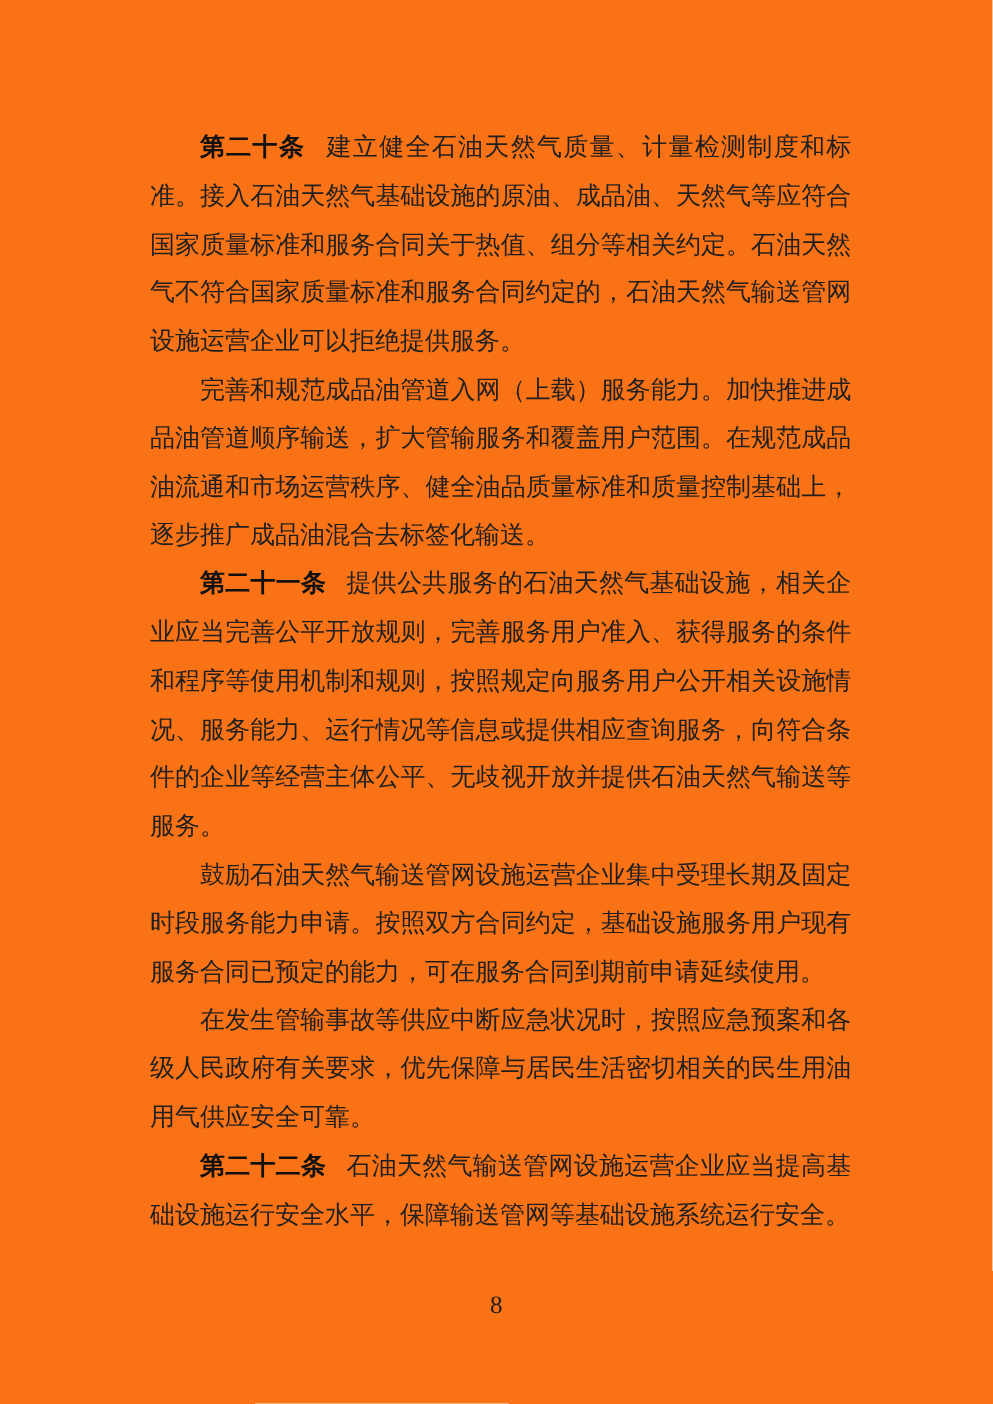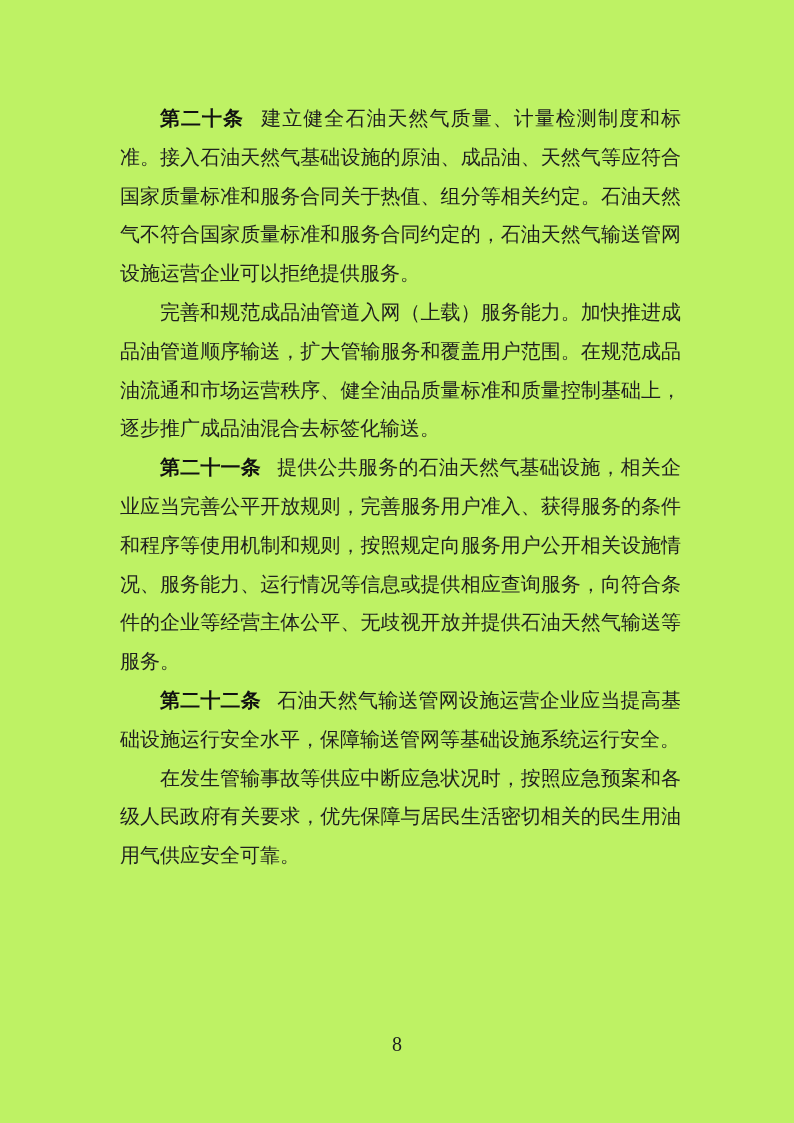--- a/index.html
+++ b/index.html
@@ -12,21 +12,21 @@
     position: relative;
     font-family: "Liberation Serif", serif;
   }
 
   .page {
     position: absolute;
     left: 0;
     top: 0;
     width: 794px;
     height: 1123px;
-    background: #bef264;
+    background: #f97316;
   }
 
   .text-block {
     position: absolute;
     left: 120px;
     top: 99px;
     width: 561px;
     color: #1f1f1f;
     font-size: 20px;
     line-height: 38.8px;
@@ -78,28 +78,32 @@
     <p>
       
       <span>完善和规范成品油管道入网（上载）服务能力。加快推进成品油管道顺序输送，扩大管输服务和覆盖用户范围。在规范成品油流通和市场运营秩序、健全油品质量标准和质量控制基础上，逐步推广成品油混合去标签化输送。</span>
     </p>
 
     <p>
       <strong class="article-lead">第二十一条</strong>
       <span>提供公共服务的石油天然气基础设施，相关企业应当完善公平开放规则，完善服务用户准入、获得服务的条件和程序等使用机制和规则，按照规定向服务用户公开相关设施情况、服务能力、运行情况等信息或提供相应查询服务，向符合条件的企业等经营主体公平、无歧视开放并提供石油天然气输送等服务。</span>
     </p>
 
-
     <p>
-      <strong class="article-lead">第二十二条</strong>
-      <span>石油天然气输送管网设施运营企业应当提高基础设施运行安全水平，保障输送管网等基础设施系统运行安全。</span>
+      
+      <span>鼓励石油天然气输送管网设施运营企业集中受理长期及固定时段服务能力申请。按照双方合同约定，基础设施服务用户现有服务合同已预定的能力，可在服务合同到期前申请延续使用。</span>
     </p>
 
     <p>
       
       <span>在发生管输事故等供应中断应急状况时，按照应急预案和各级人民政府有关要求，优先保障与居民生活密切相关的民生用油用气供应安全可靠。</span>
+    </p>
+
+    <p>
+      <strong class="article-lead">第二十二条</strong>
+      <span>石油天然气输送管网设施运营企业应当提高基础设施运行安全水平，保障输送管网等基础设施系统运行安全。</span>
     </p>
 
   </div>
 
   <div class="page-number">8</div>
 
 </div>
 
 </body></html>

